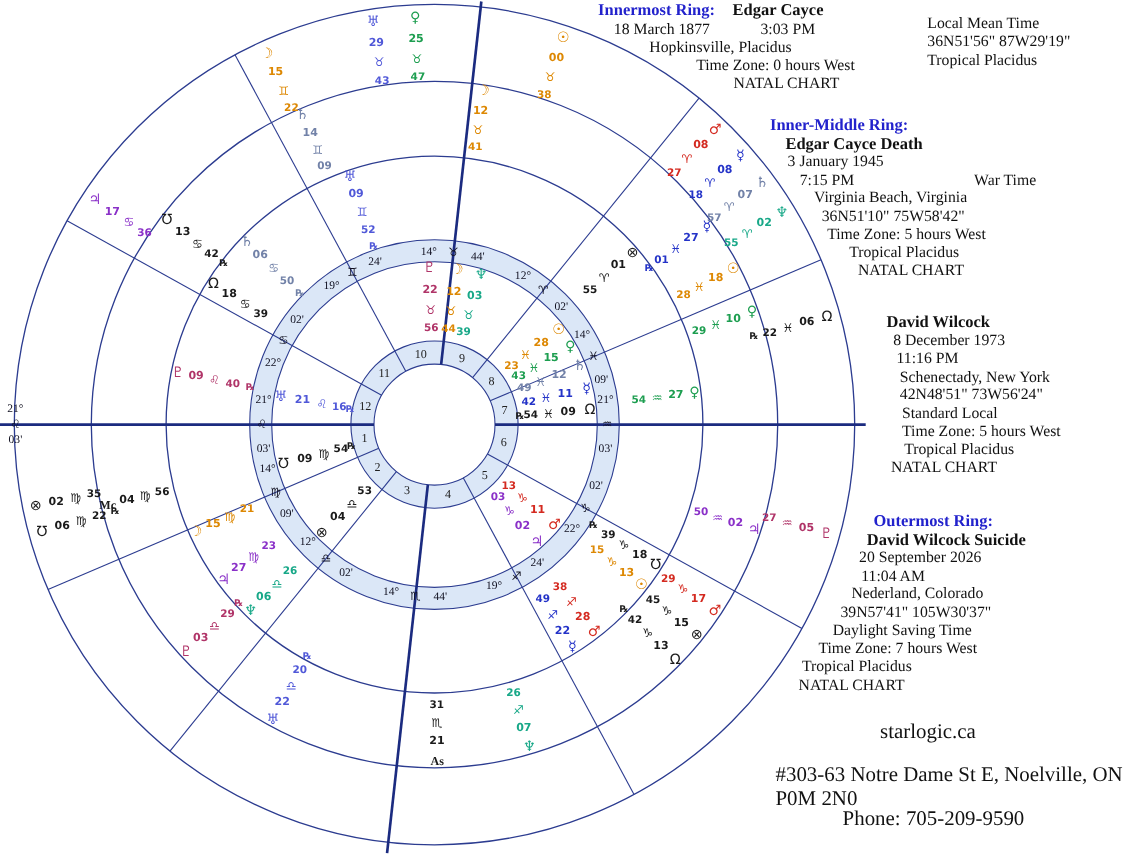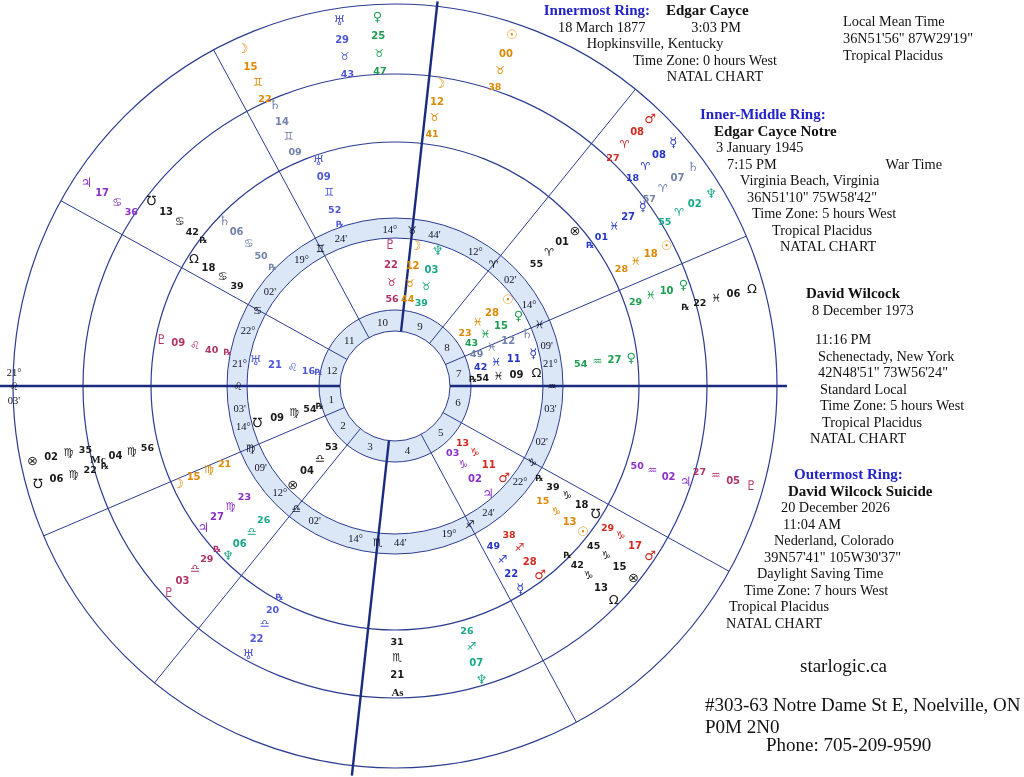--- a/index.html
+++ b/index.html
@@ -25,21 +25,21 @@
   #b2{left:700px;top:106px;width:252px;}
   #b2 .l0{margin-left:0px;} #b2 .l1{margin-left:14px;}
   #b2 .l2{margin-left:16px;font-family:Liberation Serif, serif;}
   #b2 .l3{display:flex;} #b2 .l3 span:first-child{margin-left:27px;}
   #b2 .l3 span:last-child{margin-left:auto;margin-right:10px;}
   #b2 .l4{margin-left:40px;} #b2 .l5{margin-left:47px;}
   #b2 .l6{margin-left:52px;} #b2 .l7{margin-left:72px;} #b2 .l8{margin-left:80px;}
   
   #b3{left:798px;top:285px;width:226px;}
   #b3 .l0{margin-left:0;} #b3 .l1{margin-left:8px;} #b3 .l2{margin-left:14px;}
-  #b3 .l3{margin-left:17px;margin-top:13px;} #b3 .l4{margin-left:20px;} #b3 .l5{margin-left:20px;}
+  #b3 .l3{margin-left:17px;} #b3 .l4{margin-left:20px;} #b3 .l5{margin-left:20px;}
   #b3 .l6{margin-left:22px;} #b3 .l7{margin-left:22px;} #b3 .l8{margin-left:24px;}
   #b3 .l9{margin-left:12px;}
   
   #b4{left:726px;top:466px;width:250px;}
   #b4 .l0{margin-left:68px;} #b4 .l1{margin-left:62px;} #b4 .l2{margin-left:55px;}
   #b4 .l3{margin-left:57px;} #b4 .l4{margin-left:48px;} #b4 .l5{margin-left:38px;}
   #b4 .l6{margin-left:31px;} #b4 .l7{margin-left:18px;} #b4 .l8{margin-left:3px;}
   #b4 .l9{margin-left:0;}
   .foot{position:absolute;font-size:19px;}
   #f1{left:800px;top:655px;} #f2{left:705px;top:694px;} #f3{left:766px;top:734px;}
@@ -353,34 +353,34 @@
 
   <div class="tblock" id="b1">
     <div class="row r1">
       <span class="hdr">Innermost Ring:</span>
       <span class="bname">Edgar Cayce</span>
     </div>
     <div class="row r2">
       <span>18 March 1877</span>
       <span>3:03 PM</span>
     </div>
-    <div class="r3">Hopkinsville, Kentucky</div>
+    <div class="r3">Hopkinsville, Placidus</div>
     <div class="r4">Time Zone: 0 hours West</div>
     <div class="r5">NATAL CHART</div>
   </div>
 
   <div class="tblock" id="blmt">
     <div>Local Mean Time</div>
     <div>36N51'56"  87W29'19"</div>
     <div>Tropical Placidus</div>
   </div>
 
   <div class="tblock" id="b2">
     <div class="l0 hdr">Inner-Middle Ring:</div>
-    <div class="l1 bname">Edgar Cayce Notre</div>
+    <div class="l1 bname">Edgar Cayce Death</div>
     <div class="l2">3 January 1945</div>
     <div class="l3">
       <span>7:15 PM</span>
       <span>War Time</span>
     </div>
     <div class="l4">Virginia Beach, Virginia</div>
     <div class="l5">36N51'10"  75W58'42"</div>
     <div class="l6">Time Zone: 5 hours West</div>
     <div class="l7">Tropical Placidus</div>
     <div class="l8">NATAL CHART</div>
@@ -394,21 +394,21 @@
     <div class="l5">42N48'51"  73W56'24"</div>
     <div class="l6">Standard Local</div>
     <div class="l7">Time Zone: 5 hours West</div>
     <div class="l8">Tropical Placidus</div>
     <div class="l9">NATAL CHART</div>
   </div>
 
   <div class="tblock" id="b4">
     <div class="l0 hdr">Outermost Ring:</div>
     <div class="l1 bname">David Wilcock Suicide</div>
-    <div class="l2">20 December 2026</div>
+    <div class="l2">20 September 2026</div>
     <div class="l3">11:04 AM</div>
     <div class="l4">Nederland, Colorado</div>
     <div class="l5">39N57'41"  105W30'37"</div>
     <div class="l6">Daylight Saving Time</div>
     <div class="l7">Time Zone: 7 hours West</div>
     <div class="l8">Tropical Placidus</div>
     <div class="l9">NATAL CHART</div>
   </div>
 
   <div class="foot" id="f1">starlogic.ca</div>

